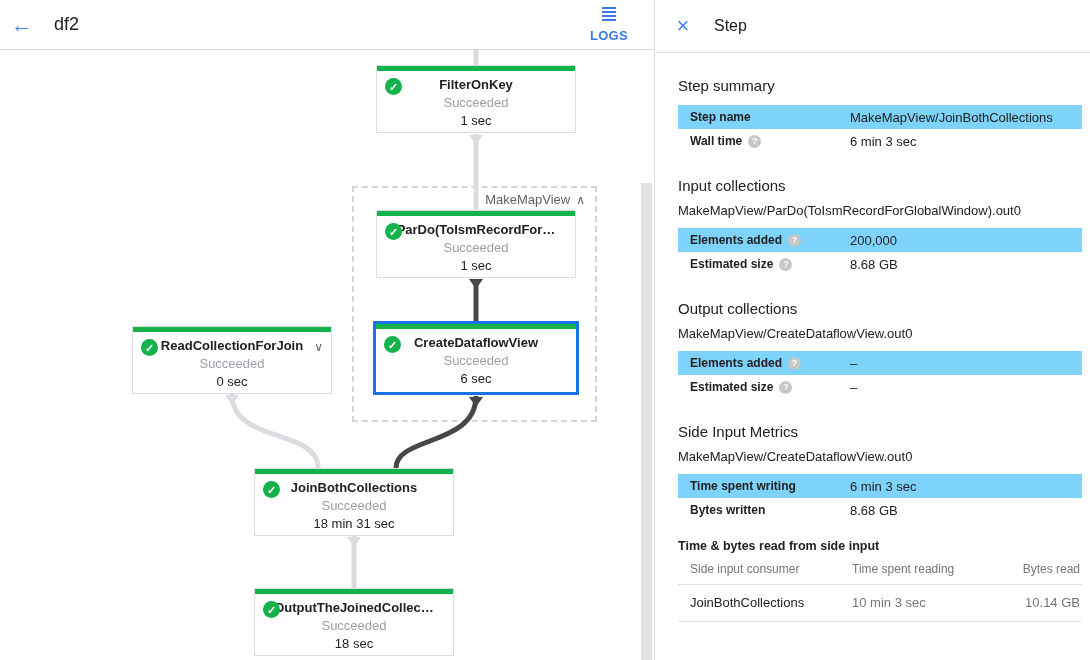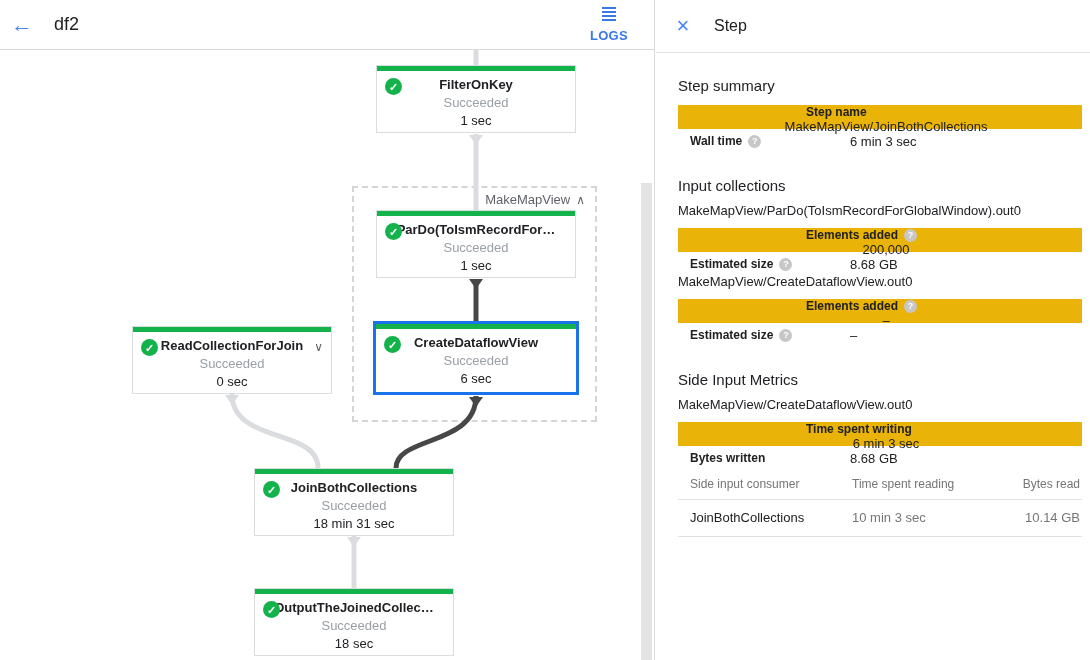--- a/index.html
+++ b/index.html
@@ -49,21 +49,21 @@
   .right-panel { position:absolute; left:656px; top:0; width:434px; height:660px; background:#fff; }
   .panel-header { height:53px; display:flex; align-items:center; border-bottom:1px solid #e0e0e0; }
   .close-btn { width:54px; height:53px; display:flex; align-items:center; justify-content:center;
     color:#4285f4; font-size:22px; cursor:pointer; }
   .panel-title { font-size:16px; color:#212121; margin-left:4px; }
   .panel-body { padding:0 8px 0 22px; }
 
   .sec-heading { font-size:15px; color:#202124; font-weight:400; margin-top:24px; margin-bottom:11px; }
   .sec-sub { font-size:13px; color:#202124; margin:-2px 0 10px; }
   .kv-row { display:flex; align-items:center; height:24px; padding-left:12px; font-size:12px; }
-  .kv-row.alt { background:#eab308;flex-direction:column; }
+  .kv-row.alt { background:#7dd3fc; }
   .kv-label { width:160px; font-weight:bold; color:#212121; display:flex; align-items:center; gap:6px; }
   .kv-value { font-size:13px; color:#212121; }
   .help { width:13px; height:13px; border-radius:50%; background:#c7c7c7; color:#fff;
     font-size:9px; font-weight:bold; display:inline-flex; align-items:center; justify-content:center;
     cursor:pointer; flex:none; }
 
   .tbl-heading { font-size:12.5px; font-weight:bold; color:#212121; margin-top:17px; margin-bottom:2px; }
   .tbl { width:100%; }
   .tbl-head { display:flex; align-items:center; padding:7px 0 8px 12px; font-size:12px; color:#757575;
     border-bottom:1px solid #e0e0e0; }
@@ -219,20 +219,21 @@
       <div class="kv-value">200,000</div>
     </div>
     <div class="kv-row">
       <div class="kv-label">
         <span>Estimated size</span>
         <span class="help">?</span>
       </div>
       <div class="kv-value">8.68 GB</div>
     </div>
 
+    <div class="sec-heading">Output collections</div>
     <div class="sec-sub">MakeMapView/CreateDataflowView.out0</div>
     <div class="kv-row alt">
       <div class="kv-label">
         <span>Elements added</span>
         <span class="help">?</span>
       </div>
       <div class="kv-value">–</div>
     </div>
     <div class="kv-row">
       <div class="kv-label">
@@ -250,20 +251,21 @@
       </div>
       <div class="kv-value">6 min 3 sec</div>
     </div>
     <div class="kv-row">
       <div class="kv-label">
         <span>Bytes written</span>
       </div>
       <div class="kv-value">8.68 GB</div>
     </div>
 
+    <div class="tbl-heading">Time &amp; bytes read from side input</div>
     <div class="tbl">
       <div class="tbl-head">
         <div class="c1">Side input consumer</div>
         <div class="c2">Time spent reading</div>
         <div class="c3">Bytes read</div>
       </div>
       <div class="tbl-row">
         <div class="c1">JoinBothCollections</div>
         <div class="c2">10 min 3 sec</div>
         <div class="c3">10.14 GB</div>

